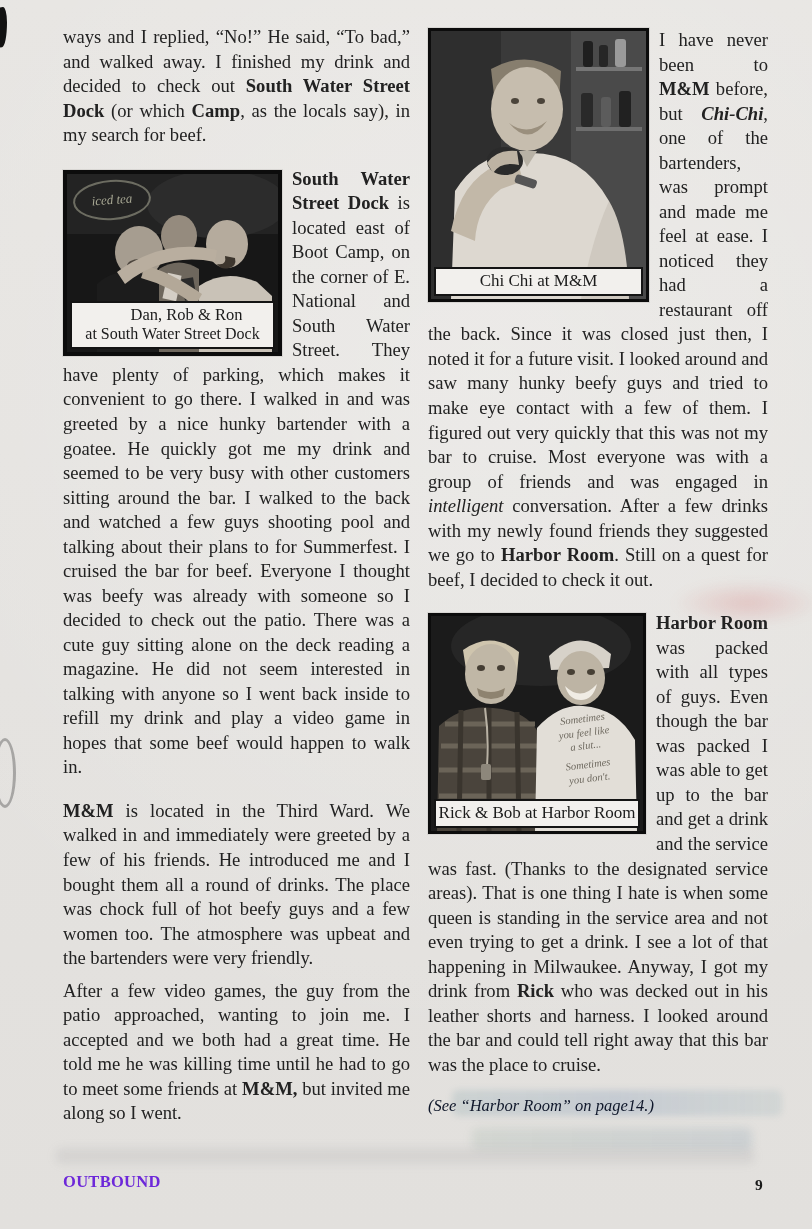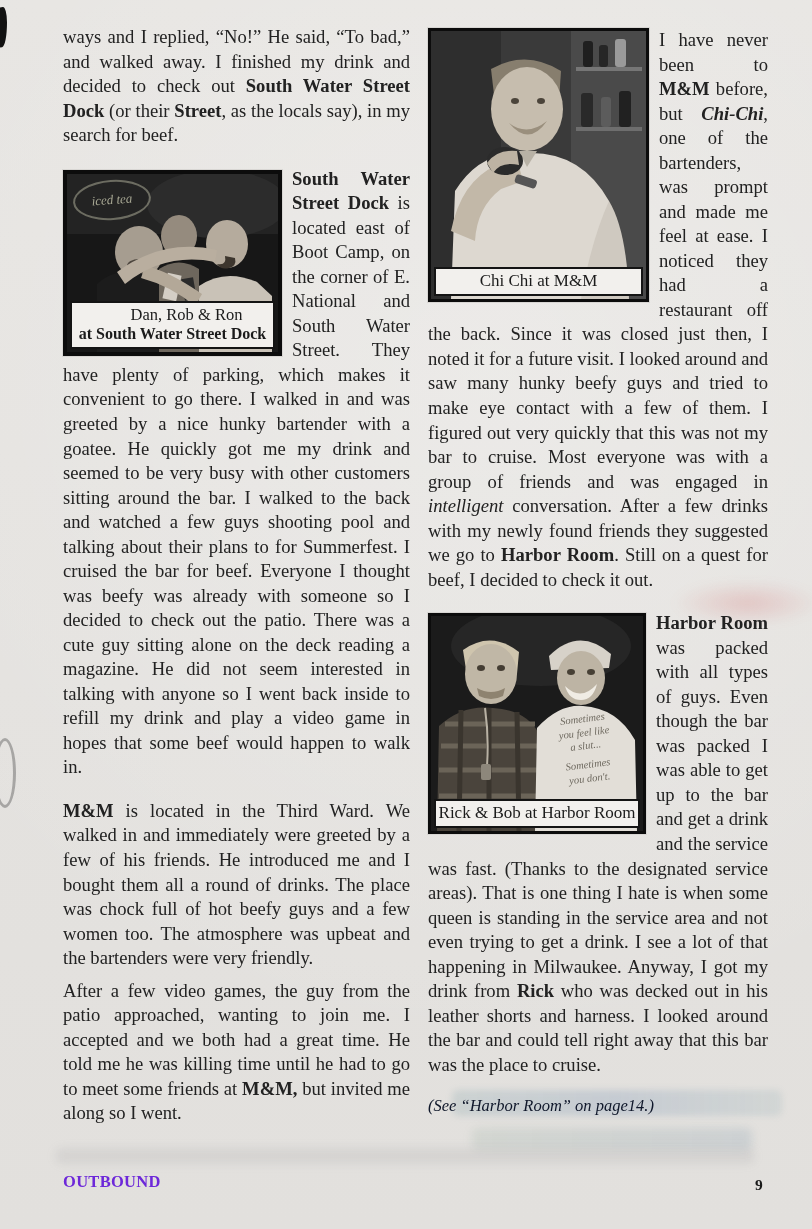--- a/index.html
+++ b/index.html
@@ -32,21 +32,21 @@
   .mm-photo{width:221px;height:274px;margin:0 10px 4px 0;border-width:3px;}
   .harbor-photo{width:218px;height:221px;margin:2px 10px 3px 0;border-width:3px;}
   .photo-art{position:absolute;inset:0;overflow:hidden;}
   .photo-art svg{display:block;width:100%;height:100%;}
   .caption-box{
     position:absolute;left:3px;right:3px;bottom:3px;
     background:#f2f0ed;border:2px solid #141414;
     text-align:center;padding:2px 1px 3px 1px;line-height:1.18;color:#1b1b1b;
   }
   .caption-line1{font-size:16.5px;padding-left:28px;}
-  .caption-line2{font-size:16px;font-weight:bold;}
+  .caption-line2{font-size:16px;}
   .caption-single{font-size:17px;}
 
   
   .neon-sign{
     position:absolute;left:6px;top:6px;width:74px;height:36px;
     border:2px solid rgba(170,170,150,.55);border-radius:50%;
     display:flex;align-items:center;justify-content:center;
     color:#a8a894;font-style:italic;font-size:13px;transform:rotate(-4deg);
   }
   .shirt-text{
@@ -82,21 +82,21 @@
 <div class="artifact edge-mark-top"></div>
 <div class="artifact edge-mark-mid"></div>
 <div class="artifact bleed-red"></div>
 <div class="artifact bleed-teal-a"></div>
 <div class="artifact bleed-teal-b"></div>
 <div class="artifact bleed-gray"></div>
 
 <div class="page-inner">
 
   <div class="col col-left">
-    <p class="body-text"><span>ways and I replied, “No!”  He said, “To bad,” and walked away.  I finished my drink and decided to check out </span><span style="font-weight: bold;">South Water Street Dock</span><span> (or their </span><span style="font-weight: bold;">Street</span><span>, as the locals say), in my search for beef.</span></p>
+    <p class="body-text"><span>ways and I replied, “No!”  He said, “To bad,” and walked away.  I finished my drink and decided to check out </span><span style="font-weight: bold;">South Water Street Dock</span><span> (or which </span><span style="font-weight: bold;">Camp</span><span>, as the locals say), in my search for beef.</span></p>
 
     <div class="photo-frame dock-photo">
       <div class="photo-art">
         <svg viewBox="0 0 211 178" preserveAspectRatio="none" aria-hidden="true">
           <rect x="0" y="0" width="211" height="178" fill="#171717"></rect>
           <rect x="0" y="0" width="211" height="60" fill="#232323"></rect>
           <ellipse cx="150" cy="30" rx="70" ry="34" fill="#2c2c2c"></ellipse>
 
           <ellipse cx="72" cy="78" rx="24" ry="26" fill="#a69d90"></ellipse>
           <path d="M30 178 L30 110 Q50 92 78 100 L110 120 L110 178 Z" fill="#1c1c1c"></path>

